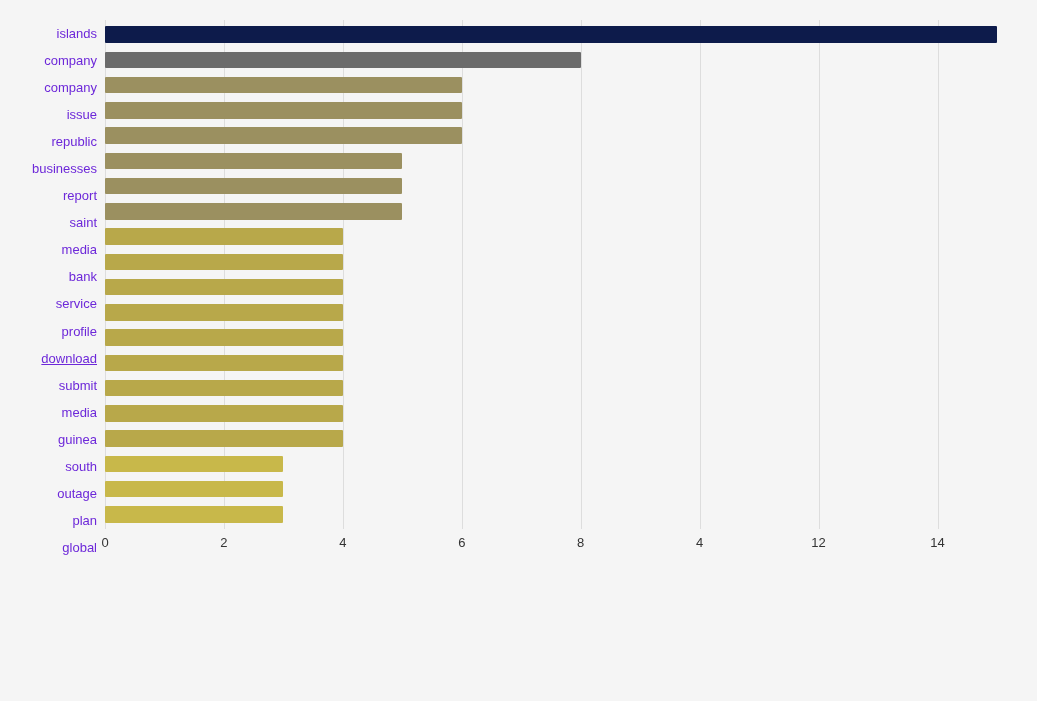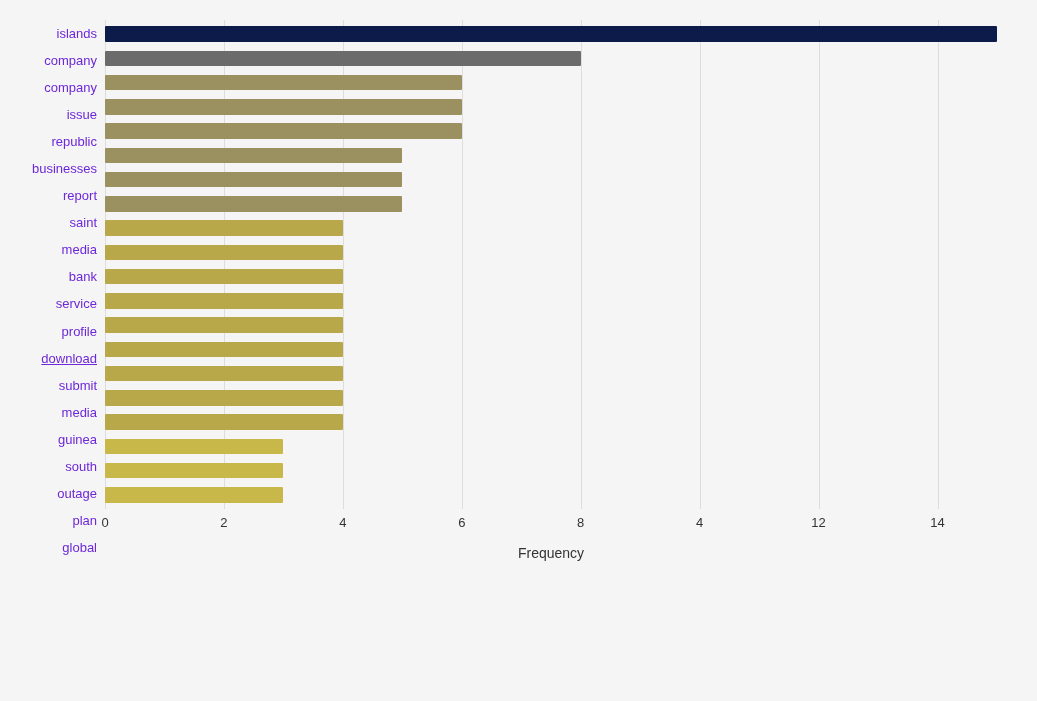--- a/index.html
+++ b/index.html
@@ -227,17 +227,16 @@
               <div class="x-label" style="left: 0%;">0</div>
               <div class="x-label" style="left: 13.3333%;">2</div>
               <div class="x-label" style="left: 26.6667%;">4</div>
               <div class="x-label" style="left: 40%;">6</div>
               <div class="x-label" style="left: 53.3333%;">8</div>
               <div class="x-label" style="left: 66.6667%;">4</div>
               <div class="x-label" style="left: 80%;">12</div>
               <div class="x-label" style="left: 93.3333%;">14</div>
             </div>
         </div>
-        <div class="x-axis-title">Frequency</div>
       </div>
     </div>
   </div>
 </div>
 
 </body></html>

